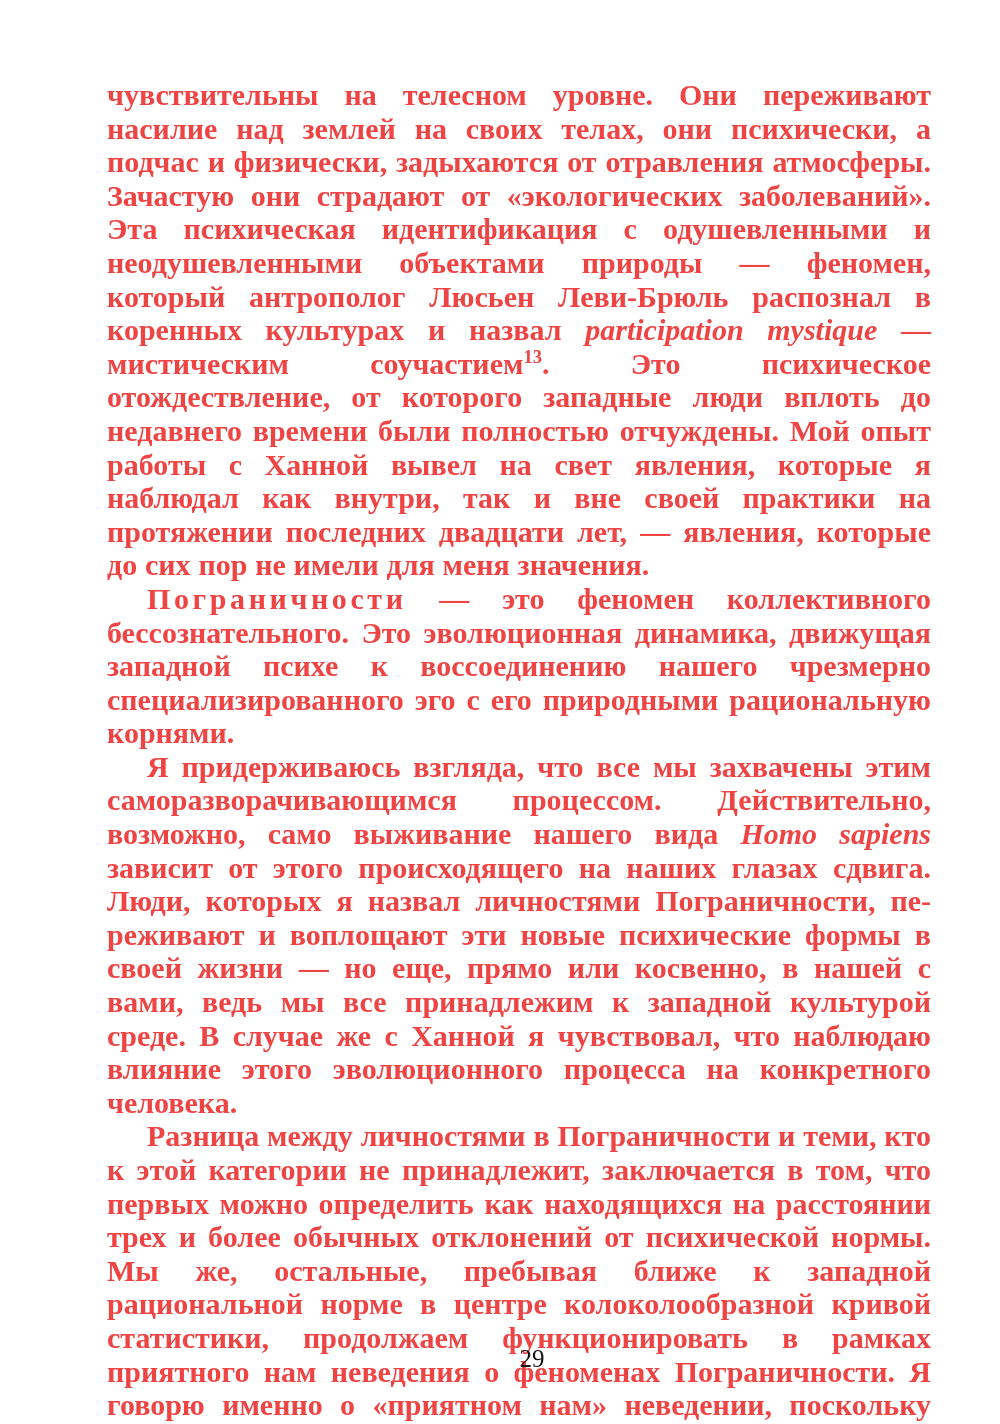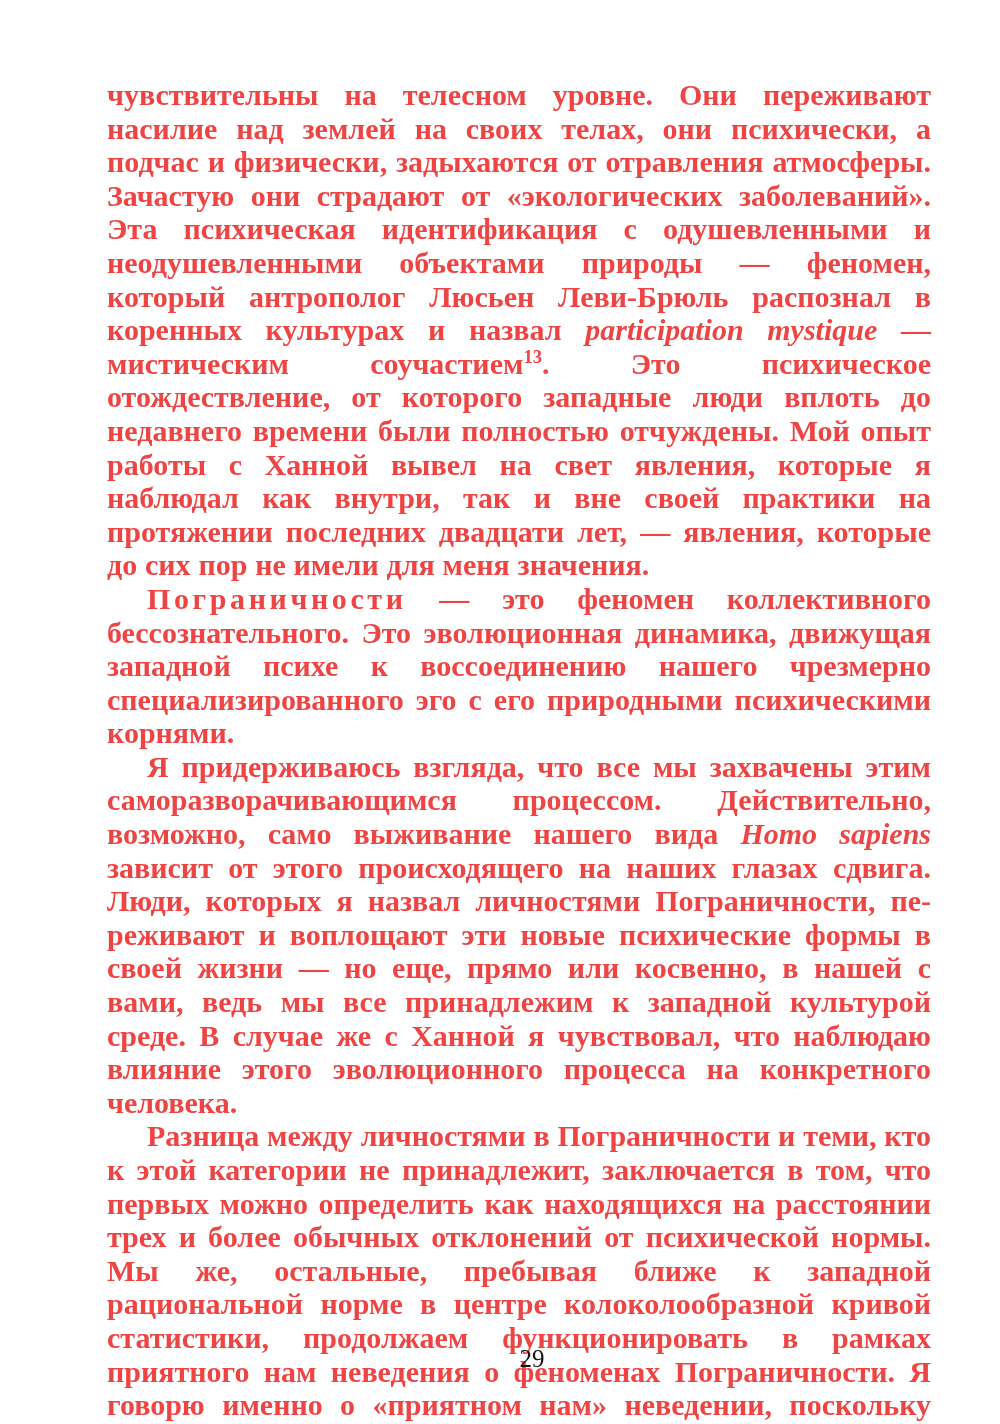--- a/index.html
+++ b/index.html
@@ -97,21 +97,21 @@
 </style>
 </head>
 <body>
 
 <div class="page">
 
   <div class="text-block">
 
     <p class="para first-para"><span>чувствительны на телесном уровне. Они переживают насилие над зем­лей на своих телах, они психически, а подчас и физически, задыхаются от отравления атмосферы. Зачастую они страдают от «экологичес­ких заболеваний». Эта психическая идентификация с одушевленными и неодушевленными объектами природы — феномен, который антро­полог Люсьен Леви-Брюль распознал в коренных культурах и назвал </span><span class="ital">participation mystique</span><span> — мистическим соучастием</span><sup class="fnref">13</sup><span>. Это психическое отождествление, от которого западные люди вплоть до недавнего вре­мени были полностью отчуждены. Мой опыт работы с Ханной вывел на свет явления, которые я наблюдал как внутри, так и вне своей прак­тики на протяжении последних двадцати лет, — явления, которые до сих пор не имели для меня значения.</span></p>
 
-    <p class="para"><span class="spaced">Пограничности</span><span> — это феномен коллективного бессознательного. Это эволюционная динамика, движущая западной психе к воссоедине­нию нашего чрезмерно специализированного эго с его природными психическими корнями.</span></p>
+    <p class="para"><span class="spaced">Пограничности</span><span> — это феномен коллективного бессознательного. Это эволюционная динамика, движущая западной психе к воссоедине­нию нашего чрезмерно специализированного эго с его природными рациональную корнями.</span></p>
 
     <p class="para"><span>Я придерживаюсь взгляда, что все мы захвачены этим саморазво­рачивающимся процессом. Действительно, возможно, само выживание нашего вида </span><span class="ital">Homo sapiens</span><span> зависит от этого происходящего на наших глазах сдвига. Люди, которых я назвал личностями Пограничности, пе­реживают и воплощают эти новые психические формы в своей жиз­ни — но еще, прямо или косвенно, в нашей с вами, ведь мы все принад­лежим к западной культурой среде. В случае же с Ханной я чувствовал, что наблюдаю влияние этого эволюционного процесса на конкретного человека.</span></p>
 
     <p class="para"><span>Разница между личностями в Пограничности и теми, кто к этой категории не принадлежит, заключается в том, что первых можно определить как находящихся на расстоянии трех и более обычных от­клонений от психической нормы. Мы же, остальные, пребывая ближе к западной рациональной норме в центре колоколообразной кривой статистики, продолжаем функционировать в рамках приятного нам не­ведения о феноменах Пограничности. Я говорю именно о «приятном нам» неведении, поскольку подобные явления плохо вписываются в на­шу рациональную конструкцию вселенной и нас самих. Многое из то­го, что могло бы относиться к нерациональной сфере, воспринимается нами как иррациональное, то есть «контррациональное», и вызывает страх и отвращение, в принципе характерные для западного эго. В боль­</span></p>
 
   </div>
 
 
   <div class="folio">29</div>
 

